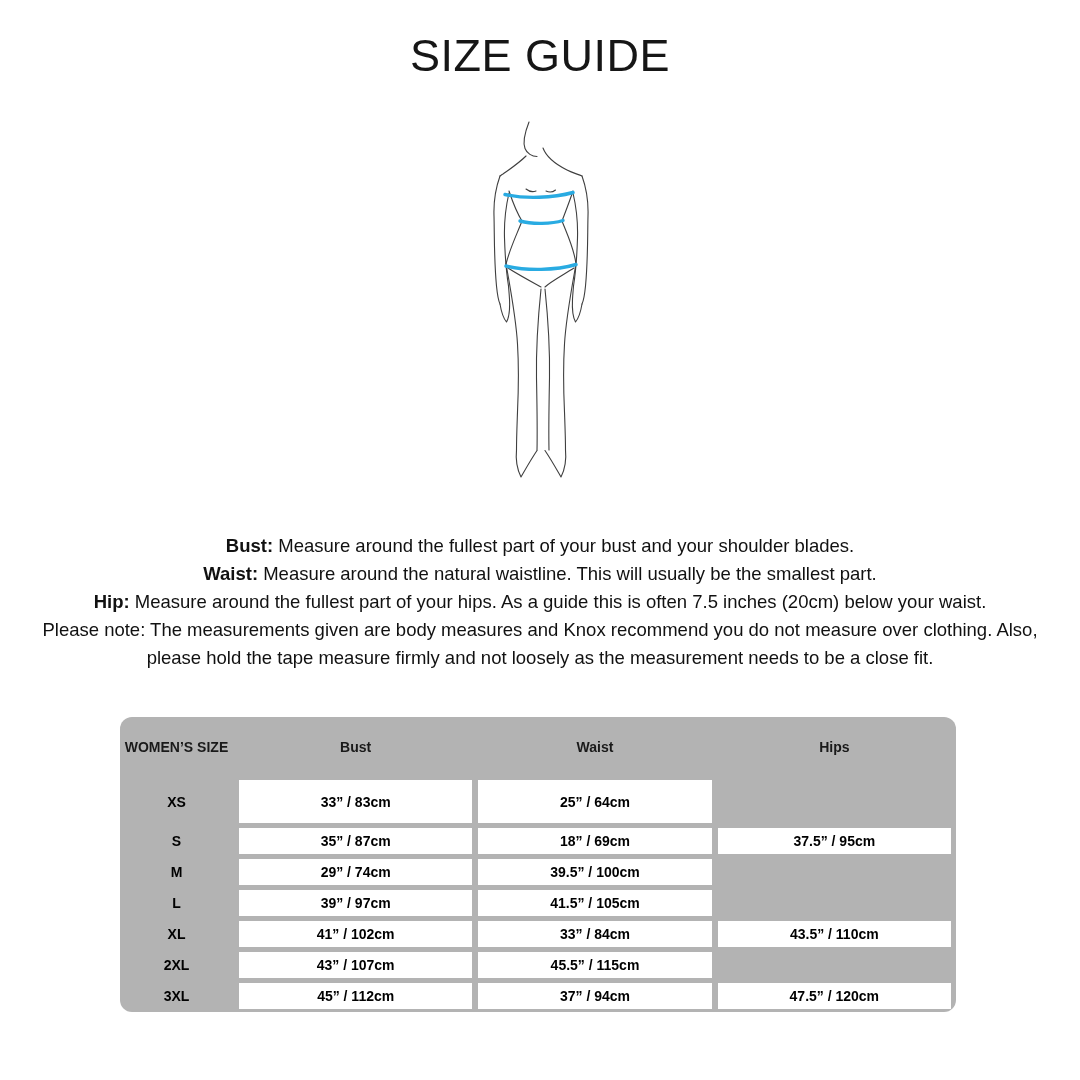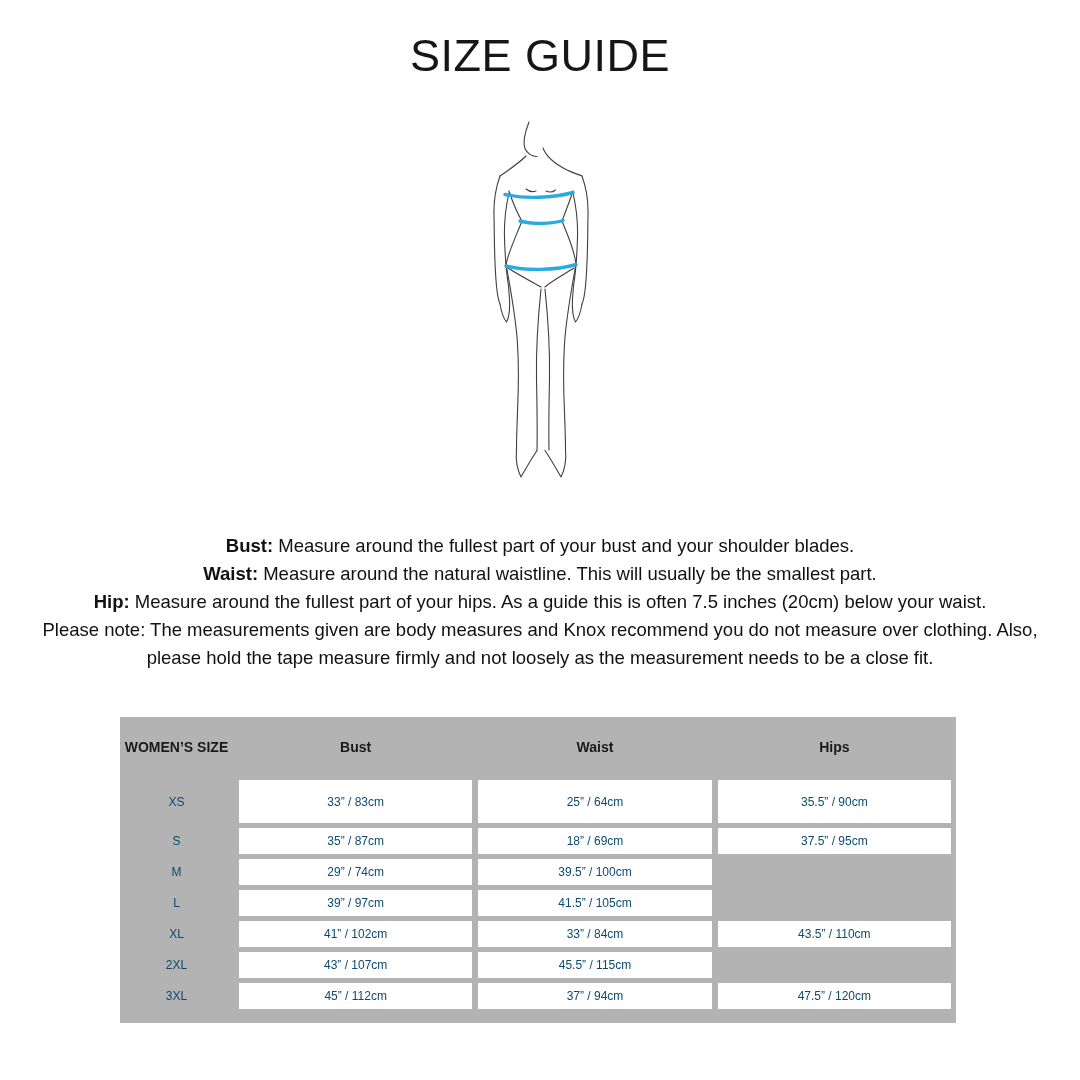--- a/index.html
+++ b/index.html
@@ -22,30 +22,31 @@
   .figure path.measure{stroke:var(--color-accent,#29abe2);stroke-width:3.4;}
   .instructions{
     position:absolute;top:532px;left:0;width:100%;
     text-align:center;font-size:18.5px;line-height:28px;color:#111111;
   }
   .instructions p{margin:0;}
   .instructions .note{max-width:1005px;margin:0 auto;}
   .size-table{
     position:absolute;left:120px;top:717px;width:836px;
     background:var(--color-table_gray,#b3b3b3);
-    padding:0 5px 14px 0;
+    padding:0 5px 3px 0;
     box-sizing:border-box;
+    border-radius:12px;
   }
   .thead,.trow{display:grid;grid-template-columns:113px repeat(3,1fr);column-gap:6px;}
   .thead{height:60px;margin-bottom:3px;}
   .th{display:flex;align-items:center;justify-content:center;font-weight:bold;font-size:14px;color:#1a1a1a;}
   .trow{height:26px;}
   .trow + .trow{margin-top:5px;}
   .trow.first{height:43px;}
-  .td{display:flex;align-items:center;justify-content:center;font-size:12px;color:#0c4a6e;}
+  .td{display:flex;align-items:center;justify-content:center;font-size:14px;color:#000000;font-weight:bold;}
   .td.val{background:#ffffff;}
 </style>
 </head>
 <body>
 
 <div class="canvas">
 
   <h1 class="title">SIZE GUIDE</h1>
 
   <div class="figure">
@@ -91,21 +92,20 @@
       <div class="th">WOMEN’S SIZE</div>
       <div class="th">Bust</div>
       <div class="th">Waist</div>
       <div class="th">Hips</div>
     </div>
 
     <div class="trow first">
       <div class="td size">XS</div>
       <div class="td val">33” / 83cm</div>
       <div class="td val">25” / 64cm</div>
-      <div class="td val">35.5” / 90cm</div>
     </div>
     <div class="trow">
       <div class="td size">S</div>
       <div class="td val">35” / 87cm</div>
       <div class="td val">18” / 69cm</div>
       <div class="td val">37.5” / 95cm</div>
     </div>
     <div class="trow">
       <div class="td size">M</div>
       <div class="td val">29” / 74cm</div>

